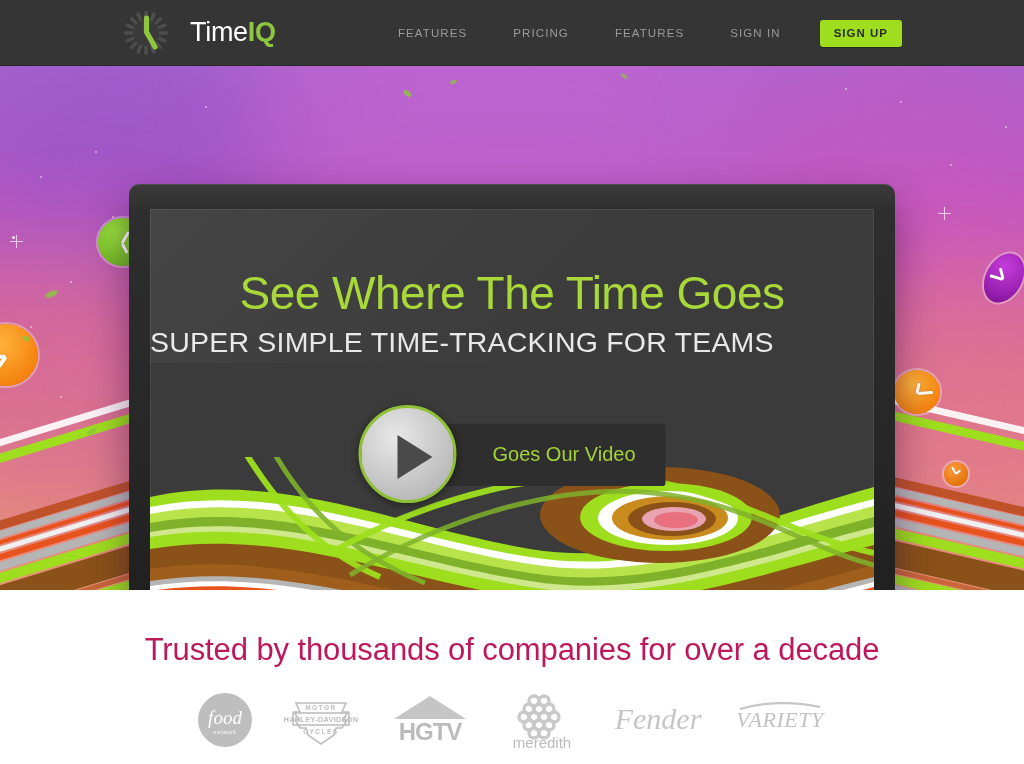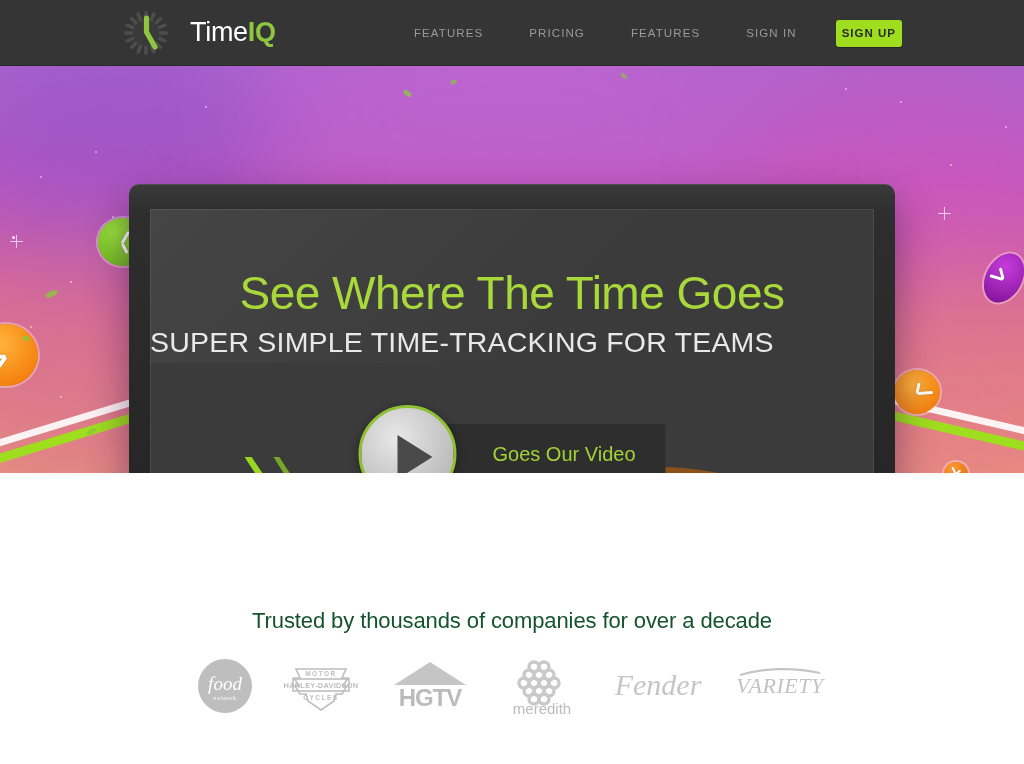--- a/index.html
+++ b/index.html
@@ -40,28 +40,28 @@
   .nav-link {
     color:#9a9a9a; font-size:11.5px; letter-spacing:1.1px;
     text-decoration:none; padding:0 23px; line-height:66px;
     white-space:nowrap;
   }
   .nav-cta {
     margin-left:16px;
     background:#9ede1e;
     color:#2b2b2b;
     font-size:11.5px; letter-spacing:1px; font-weight:700;
-    padding:7px 6px 8px; border-radius:3px;
+    padding:7px 14px 8px; border-radius:3px;
     text-decoration:none; white-space:nowrap;
     box-shadow:0 1px 0 rgba(0,0,0,.25);
   }
 
   
   .hero {
-    position:absolute; left:0; top:66px; width:1024px; height:407px;
+    position:absolute; left:0; top:66px; width:1024px; height:524px;
     overflow:hidden;
     background:
       radial-gradient(ellipse 60% 50% at 50% 0%, rgba(190,110,215,.55), transparent 70%),
       linear-gradient(180deg,
         #a964cf 0%,
         #b05fc8 14%,
         #c25bbf 28%,
         #cc5fae 40%,
         #d4679e 52%,
         #db7390 64%,
@@ -152,22 +152,22 @@
     box-shadow:0 1px 0 rgba(255,255,255,.05) inset;
   }
   .waves { position:absolute; left:0; bottom:0; width:100%; height:180px; }
 
   
   .trust {
     position:absolute; left:0; top:590px; width:1024px; height:174px;
     background:#ffffff;
   }
   .trust-title {
-    text-align:center; margin-top:18px;
-    font-size:22px; font-weight:300; color:#14532d; letter-spacing:-0.1px;
+    text-align:center; margin-top:42px;
+    font-size:31px; font-weight:300; color:#be185d; letter-spacing:-0.1px;
   }
   .logo-row {
     margin-top:22px;
     display:flex; align-items:center; justify-content:center; gap:28px;
     height:60px;
   }
   .logo-item { display:flex; align-items:center; justify-content:center;
                height:60px; opacity:.85; }
 </style>
 </head>

